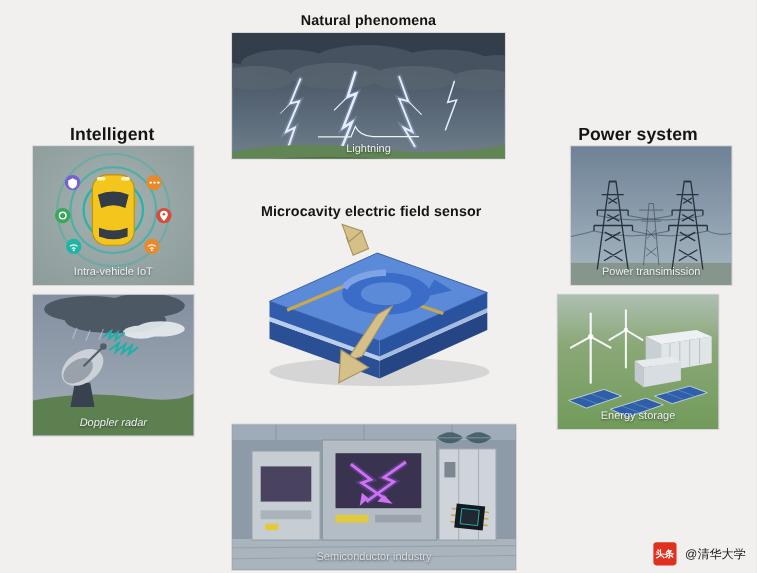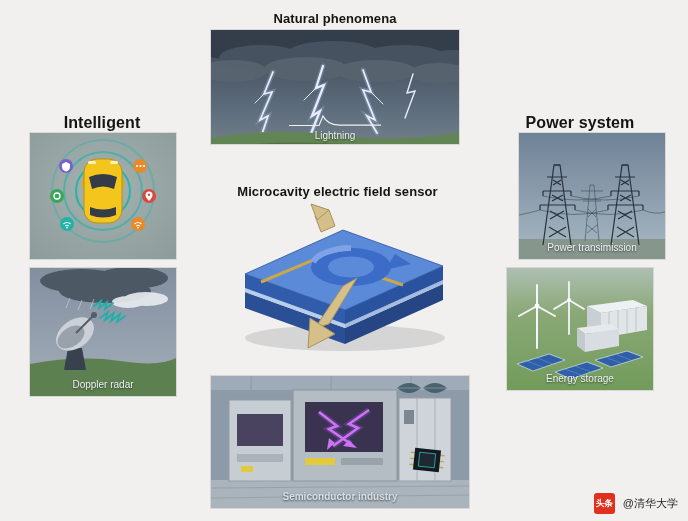--- a/index.html
+++ b/index.html
@@ -133,23 +133,24 @@
         <circle cx="37" cy="91" r="7" fill="#21b3a6"></circle>
         <path d="M33.5,91 A5,5 0 0 1 40.5,91 M35.3,93 A2.6,2.6 0 0 1 38.7,93" stroke="#fff" stroke-width="1.1" fill="none"></path>
         <circle cx="37" cy="94.6" r="0.9" fill="#fff"></circle>
       </g>
       <g>
         <circle cx="108" cy="91" r="7" fill="#e8892a"></circle>
         <path d="M104.5,91 A5,5 0 0 1 111.5,91 M106.3,93 A2.6,2.6 0 0 1 109.7,93" stroke="#fff" stroke-width="1.1" fill="none"></path>
         <circle cx="108" cy="94.6" r="0.9" fill="#fff"></circle>
       </g>
     </svg>
-  </div>
-
-  <div class="panel" style="left:30px; top:268px; width:146px; height:128px;">
+    <div class="caption">Intra-vehicle IoT</div>
+  </div>
+
+  <div class="panel" style="left:30px; top:268px; width:146px; height:128px;font-style:italic;">
     <svg width="146" height="128" viewBox="0 0 146 128">
       <defs>
         <linearGradient id="radarSky" x1="0" y1="0" x2="0" y2="1">
           <stop offset="0" stop-color="#838fa0"></stop>
           <stop offset="1" stop-color="#a3aeb9"></stop>
         </linearGradient>
       </defs>
       <rect width="146" height="128" fill="url(#radarSky)"></rect>
 
       <g fill="#4c5864">
@@ -331,21 +332,21 @@
       </g>
 
       <g fill="#d6c08a" stroke="#a8925c" stroke-width="1">
         <polygon points="118,84 132,76 104,122 90,126"></polygon>
         <polygon points="83,146 110,132 85,116"></polygon>
       </g>
     </svg>
   </div>
 
 
-  <div class="panel" style="left:211px; top:376px; width:258px; height:132px;font-weight:bold;">
+  <div class="panel" style="left:211px; top:386px; width:258px; height:132px;">
     <svg width="258" height="132" viewBox="0 0 258 132">
       <rect width="258" height="132" fill="#8d9aa7"></rect>
       <rect width="258" height="14" fill="#9fabb6"></rect>
       <g stroke="#8d99a4" stroke-width="1">
           <line x1="40" y1="0" x2="40" y2="14"></line>
           <line x1="120" y1="0" x2="120" y2="14"></line>
           <line x1="200" y1="0" x2="200" y2="14"></line>
         </g>
 
       <rect y="104" width="258" height="28" fill="#a9b4bd"></rect>

